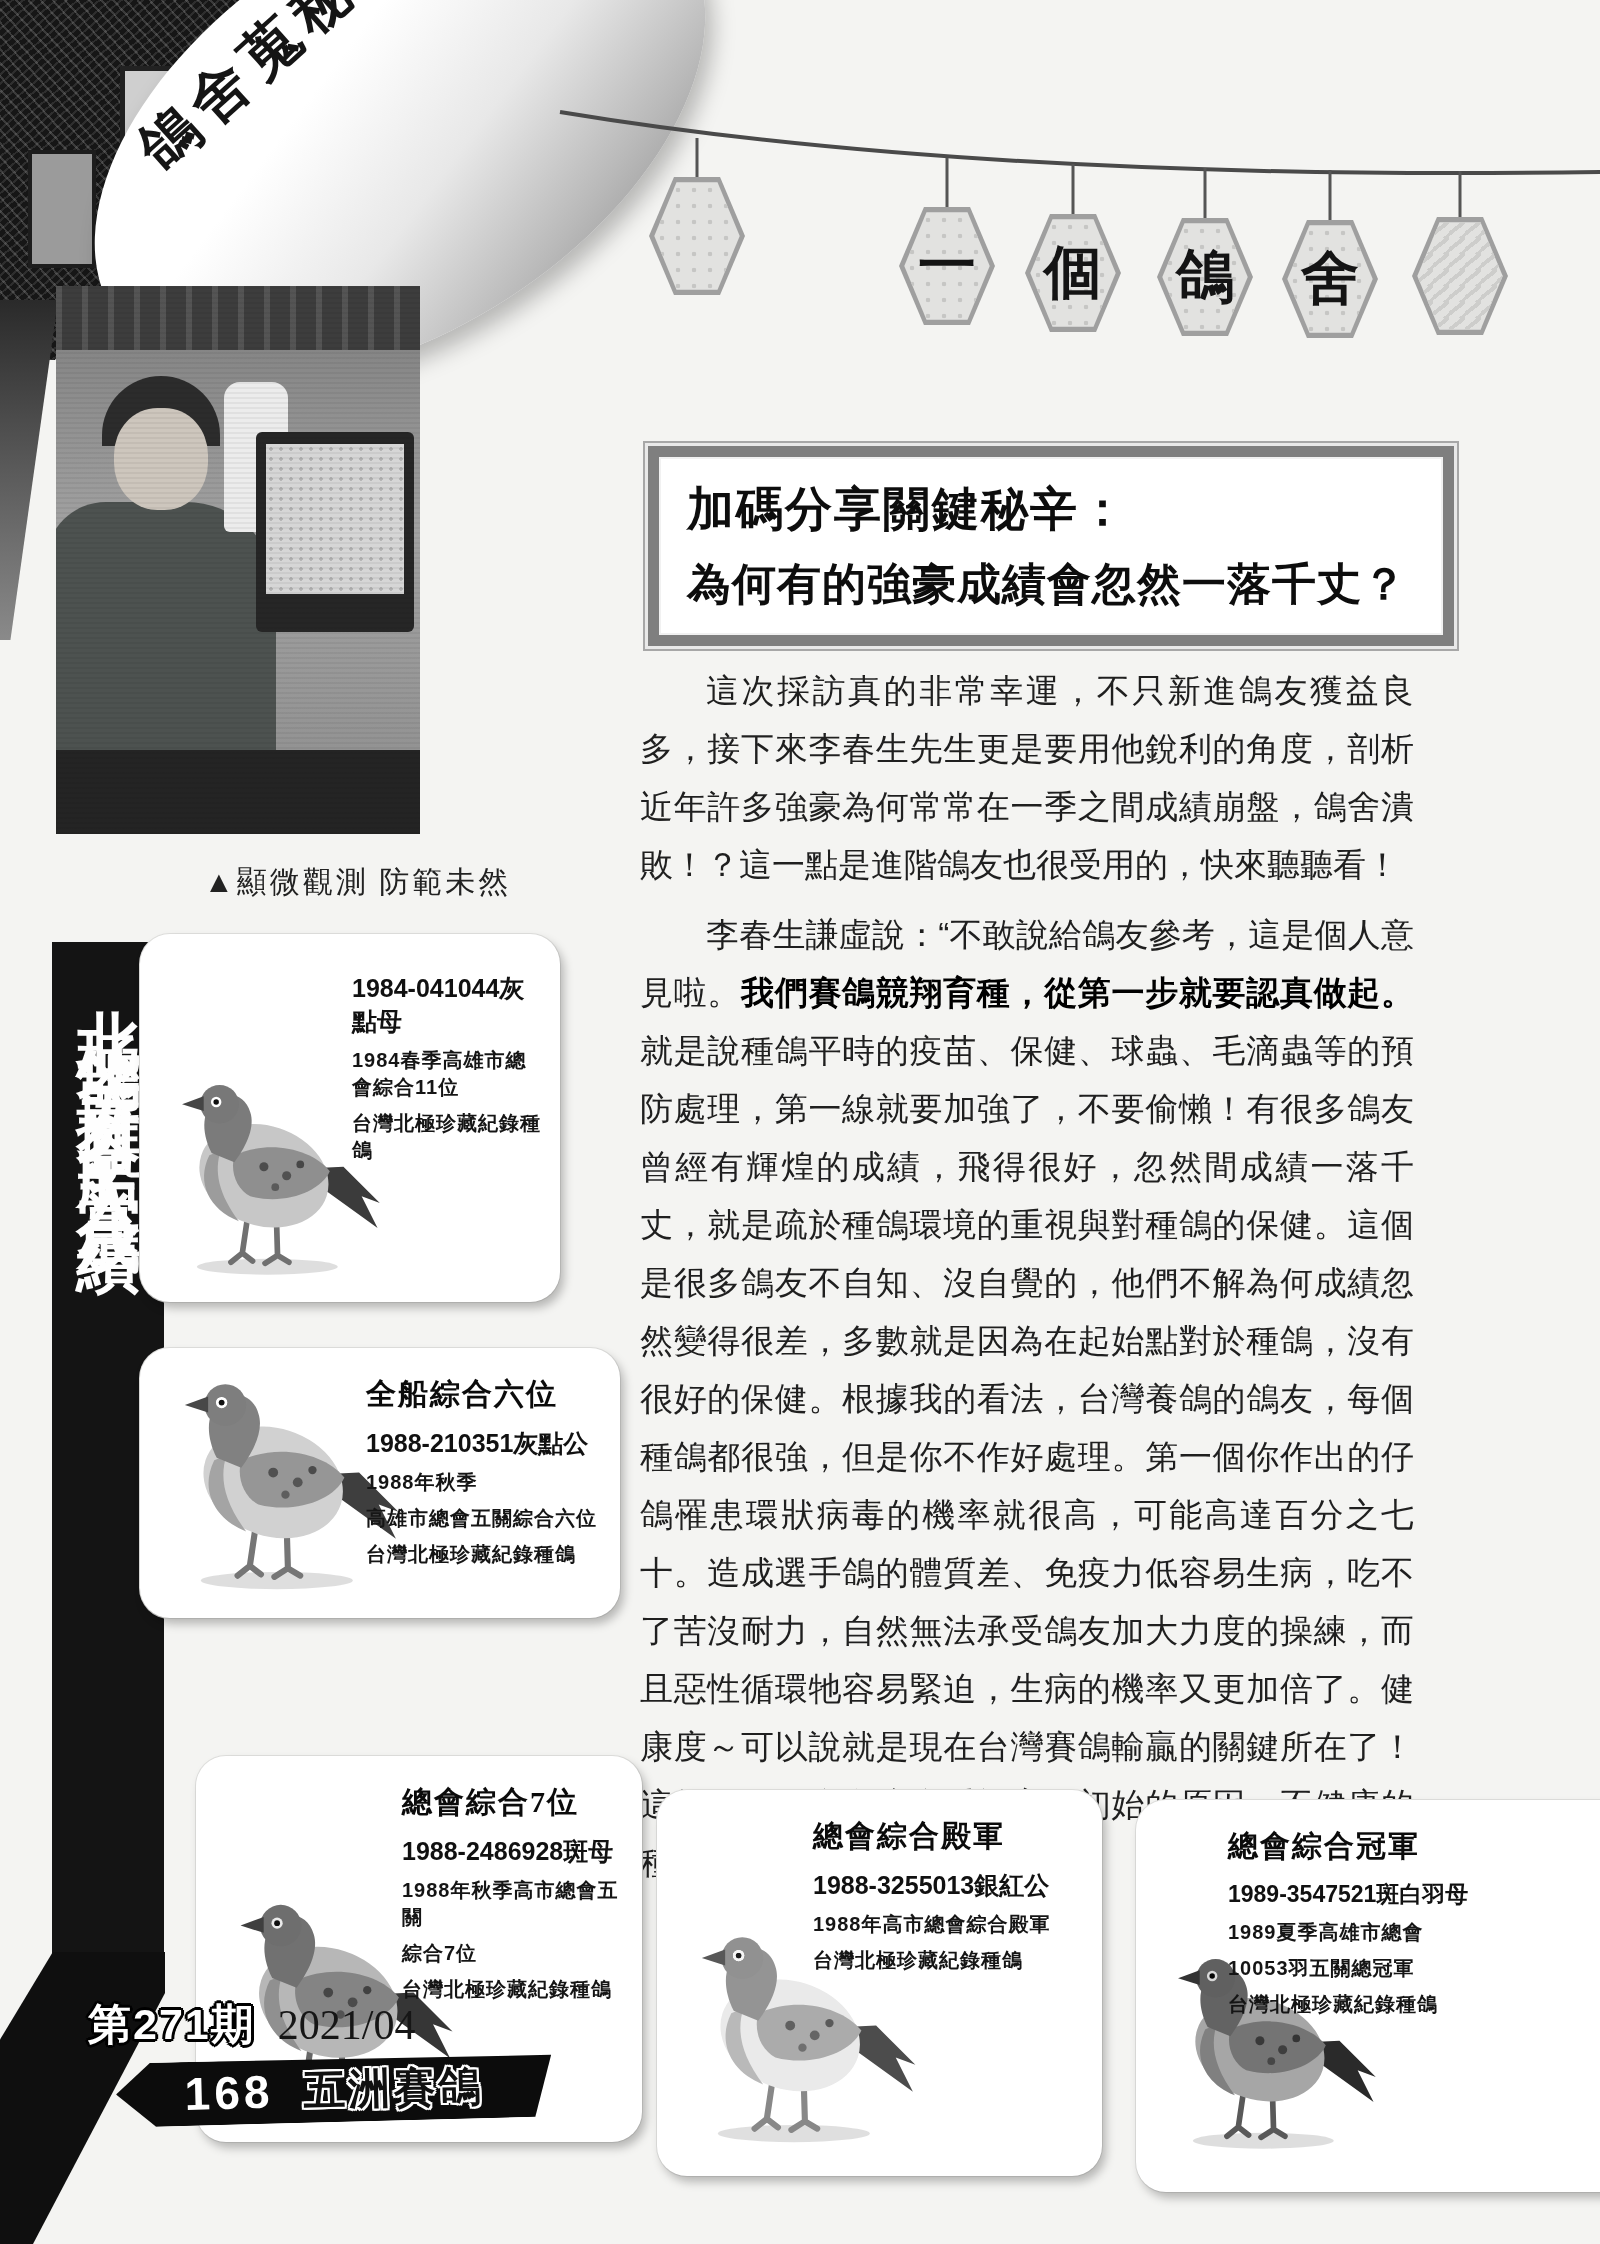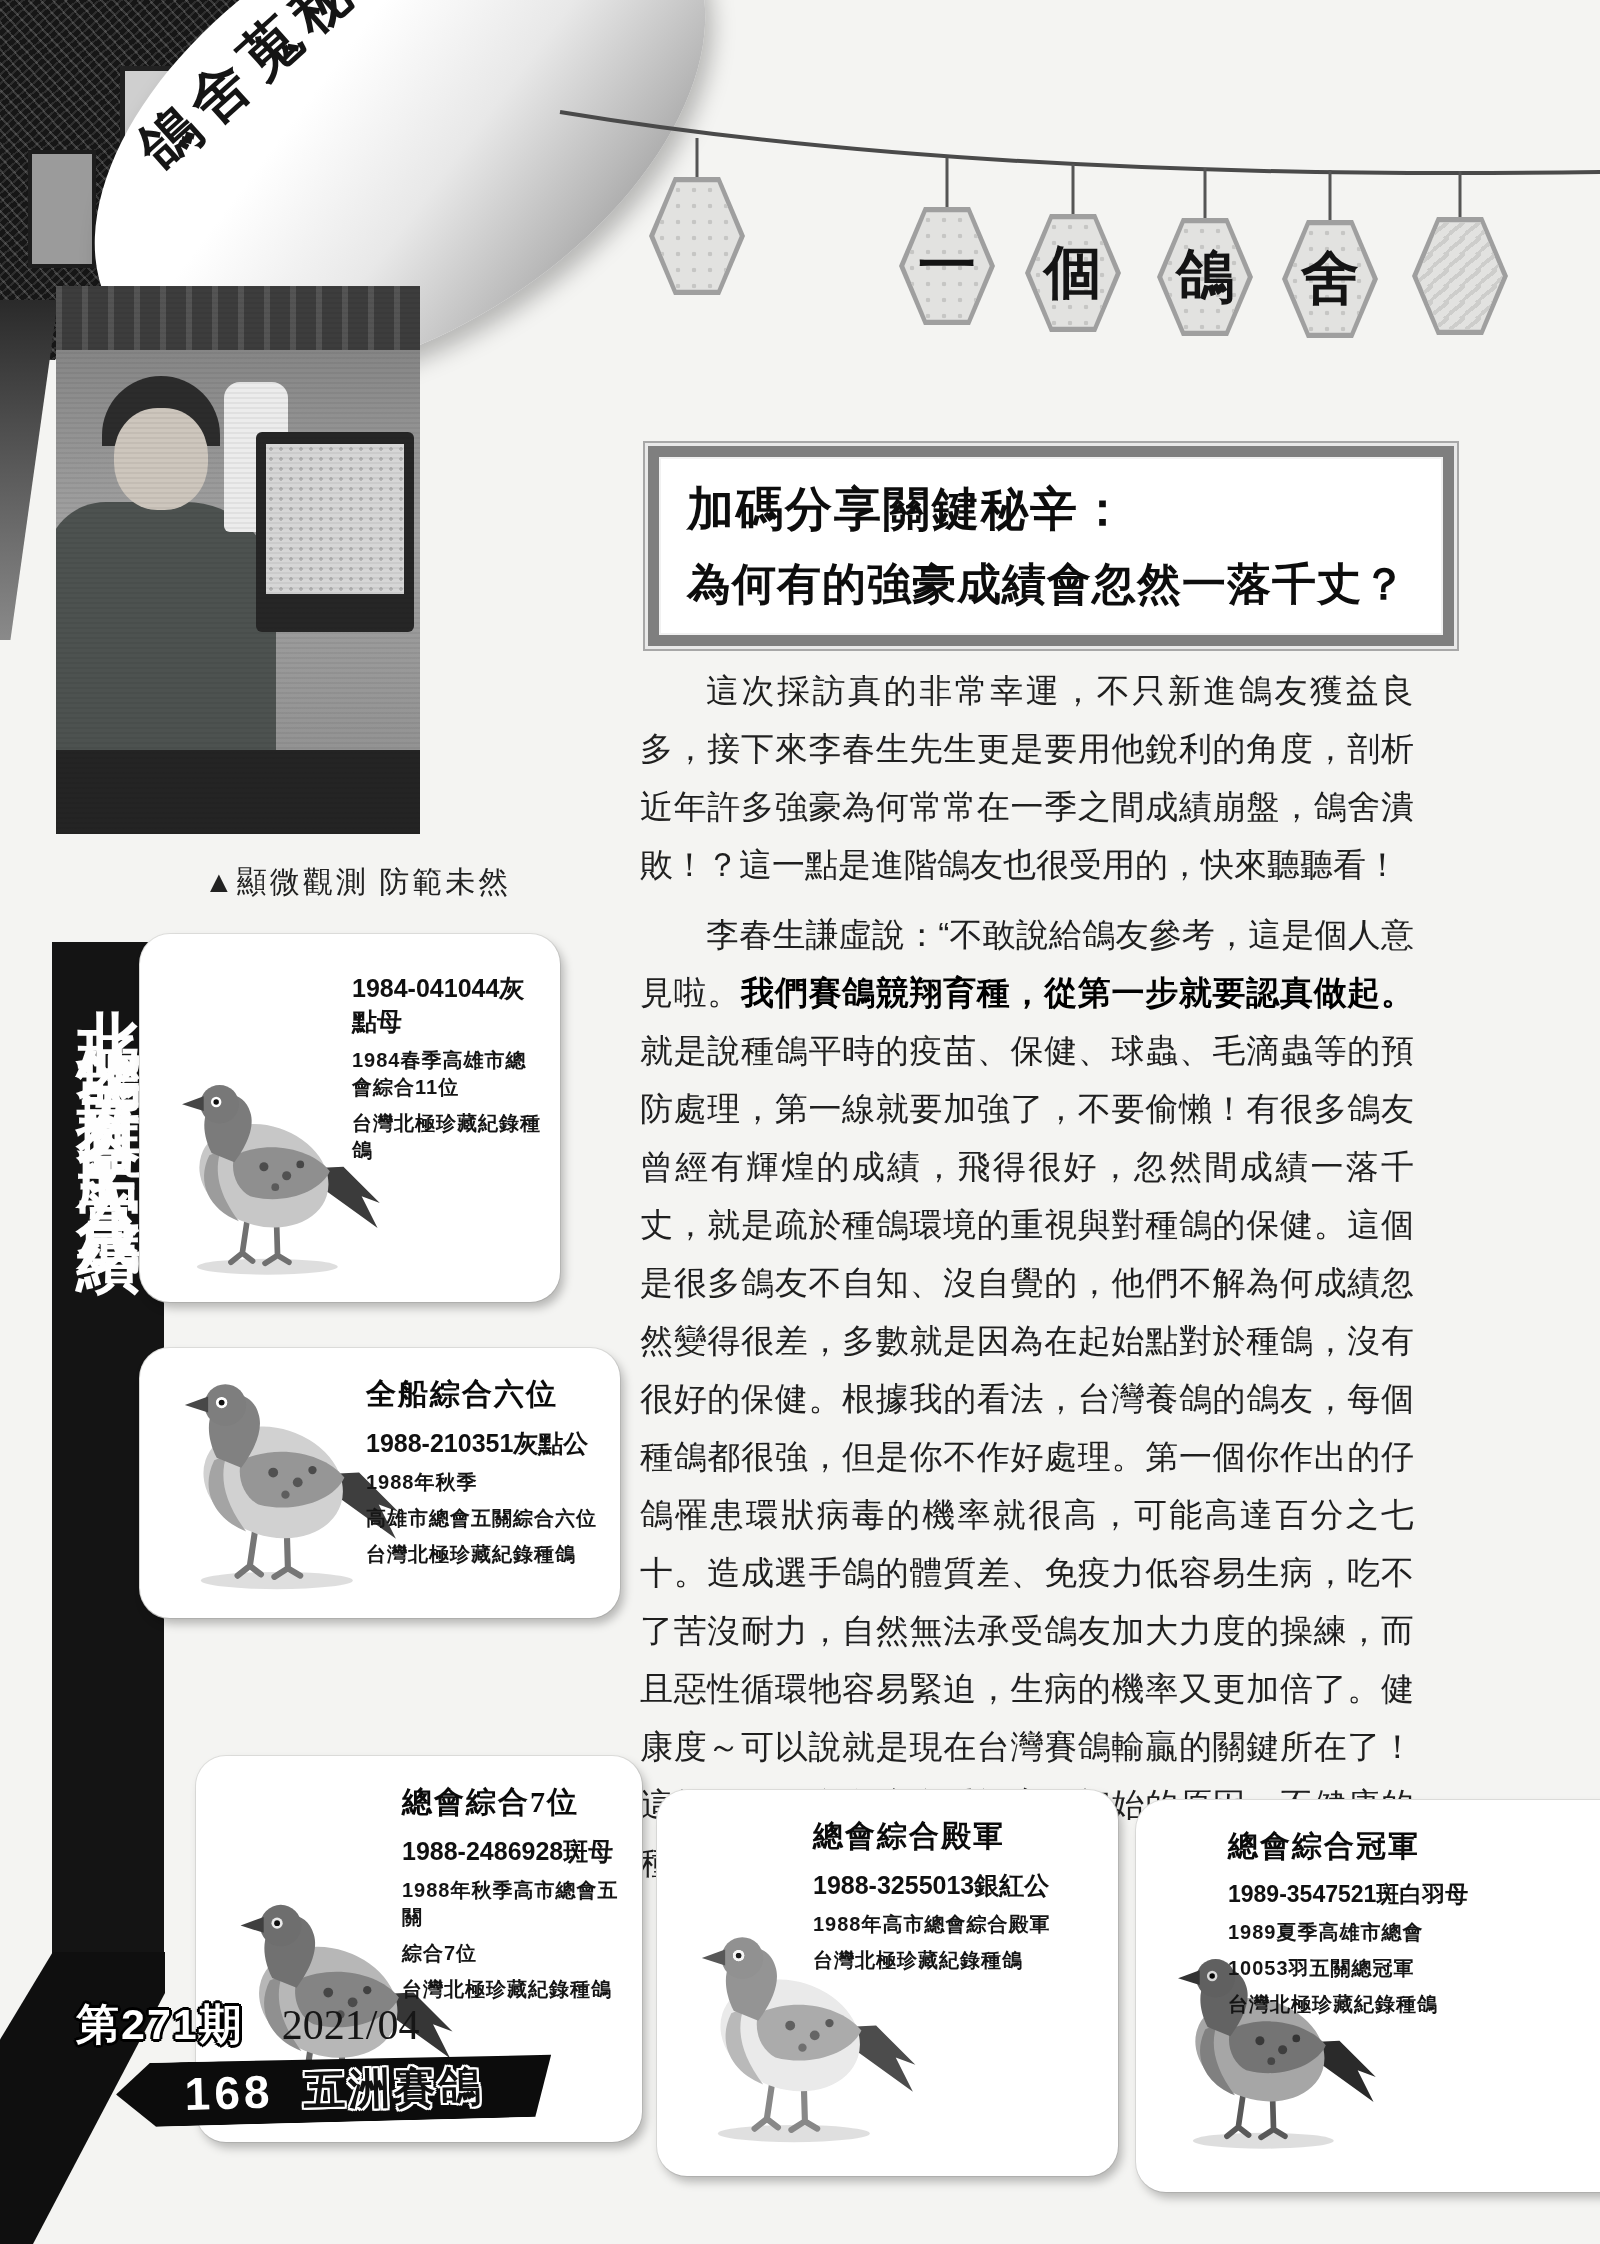--- a/index.html
+++ b/index.html
@@ -93,32 +93,32 @@
   .pigeon{position:absolute;left:8px;bottom:8px;}
   .c1{left:140px;top:934px;width:420px;height:368px;}
   .c1 .card-text{left:212px;}
   .c1 .pigeon{width:250px;height:250px;}
   .c2{left:140px;top:1348px;width:480px;height:270px;}
   .c2 .card-text{left:226px;}
   .c2 .pigeon{width:270px;height:270px;filter:brightness(1.05);}
   .c3{left:196px;top:1756px;width:446px;height:386px;}
   .c3 .card-text{left:206px;}
   .c3 .pigeon{width:268px;height:278px;filter:brightness(.92);}
-  .c4{left:657px;top:1790px;width:445px;height:386px;padding-left:16px;}
+  .c4{left:657px;top:1790px;width:445px;height:386px;}
   .c4 .card-text{left:156px;}
   .c4 .pigeon{width:270px;height:280px;filter:brightness(1.22) contrast(.92);}
   .c5{left:1136px;top:1800px;width:500px;height:392px;}
   .c5 .card-text{left:92px;}
   .c5 .card-id{font-size:23px;white-space:nowrap;}
   .c5 .pigeon{width:250px;height:282px;filter:brightness(.82) contrast(1.08);}
 
   
   .footer-wedge{position:absolute;left:0;top:1952px;width:330px;height:292px;background:#0f0f0f;
     clip-path:polygon(16% 0,50% 0,50% 14%,10% 100%,0 100%,0 30%);}
-  .footer-issue{position:absolute;left:76px;top:1996px;display:flex;align-items:baseline;gap:38px;}
+  .footer-issue{position:absolute;left:88px;top:1996px;display:flex;align-items:baseline;gap:22px;}
   .issue-no{font-weight:900;font-size:43px;color:#fff;letter-spacing:2px;
     text-shadow:-3px 0 #000,3px 0 #000,0 -3px #000,0 3px #000,-2px -2px #000,2px 2px #000,-2px 2px #000,2px -2px #000;}
   .issue-date{font-family:"Liberation Serif","DejaVu Serif",serif;font-size:42px;color:#161616;}
   .footer-banner{position:absolute;left:116px;top:2058px;width:436px;height:64px;background:#0c0c0c;
     clip-path:polygon(0 48%,8% 0,100% 4%,96% 100%,9% 100%);transform:rotate(-1.5deg);
     display:flex;align-items:center;justify-content:center;gap:30px;
     box-shadow:10px 10px 0 -2px #060606;}
   .page-no{font-weight:900;font-size:46px;color:#fff;letter-spacing:4px;}
   .mag-name{font-weight:900;font-size:42px;color:#111;letter-spacing:3px;
     text-shadow:-2px 0 #fff,2px 0 #fff,0 -2px #fff,0 2px #fff,-2px -2px #fff,2px 2px #fff,-2px 2px #fff,2px -2px #fff;}

